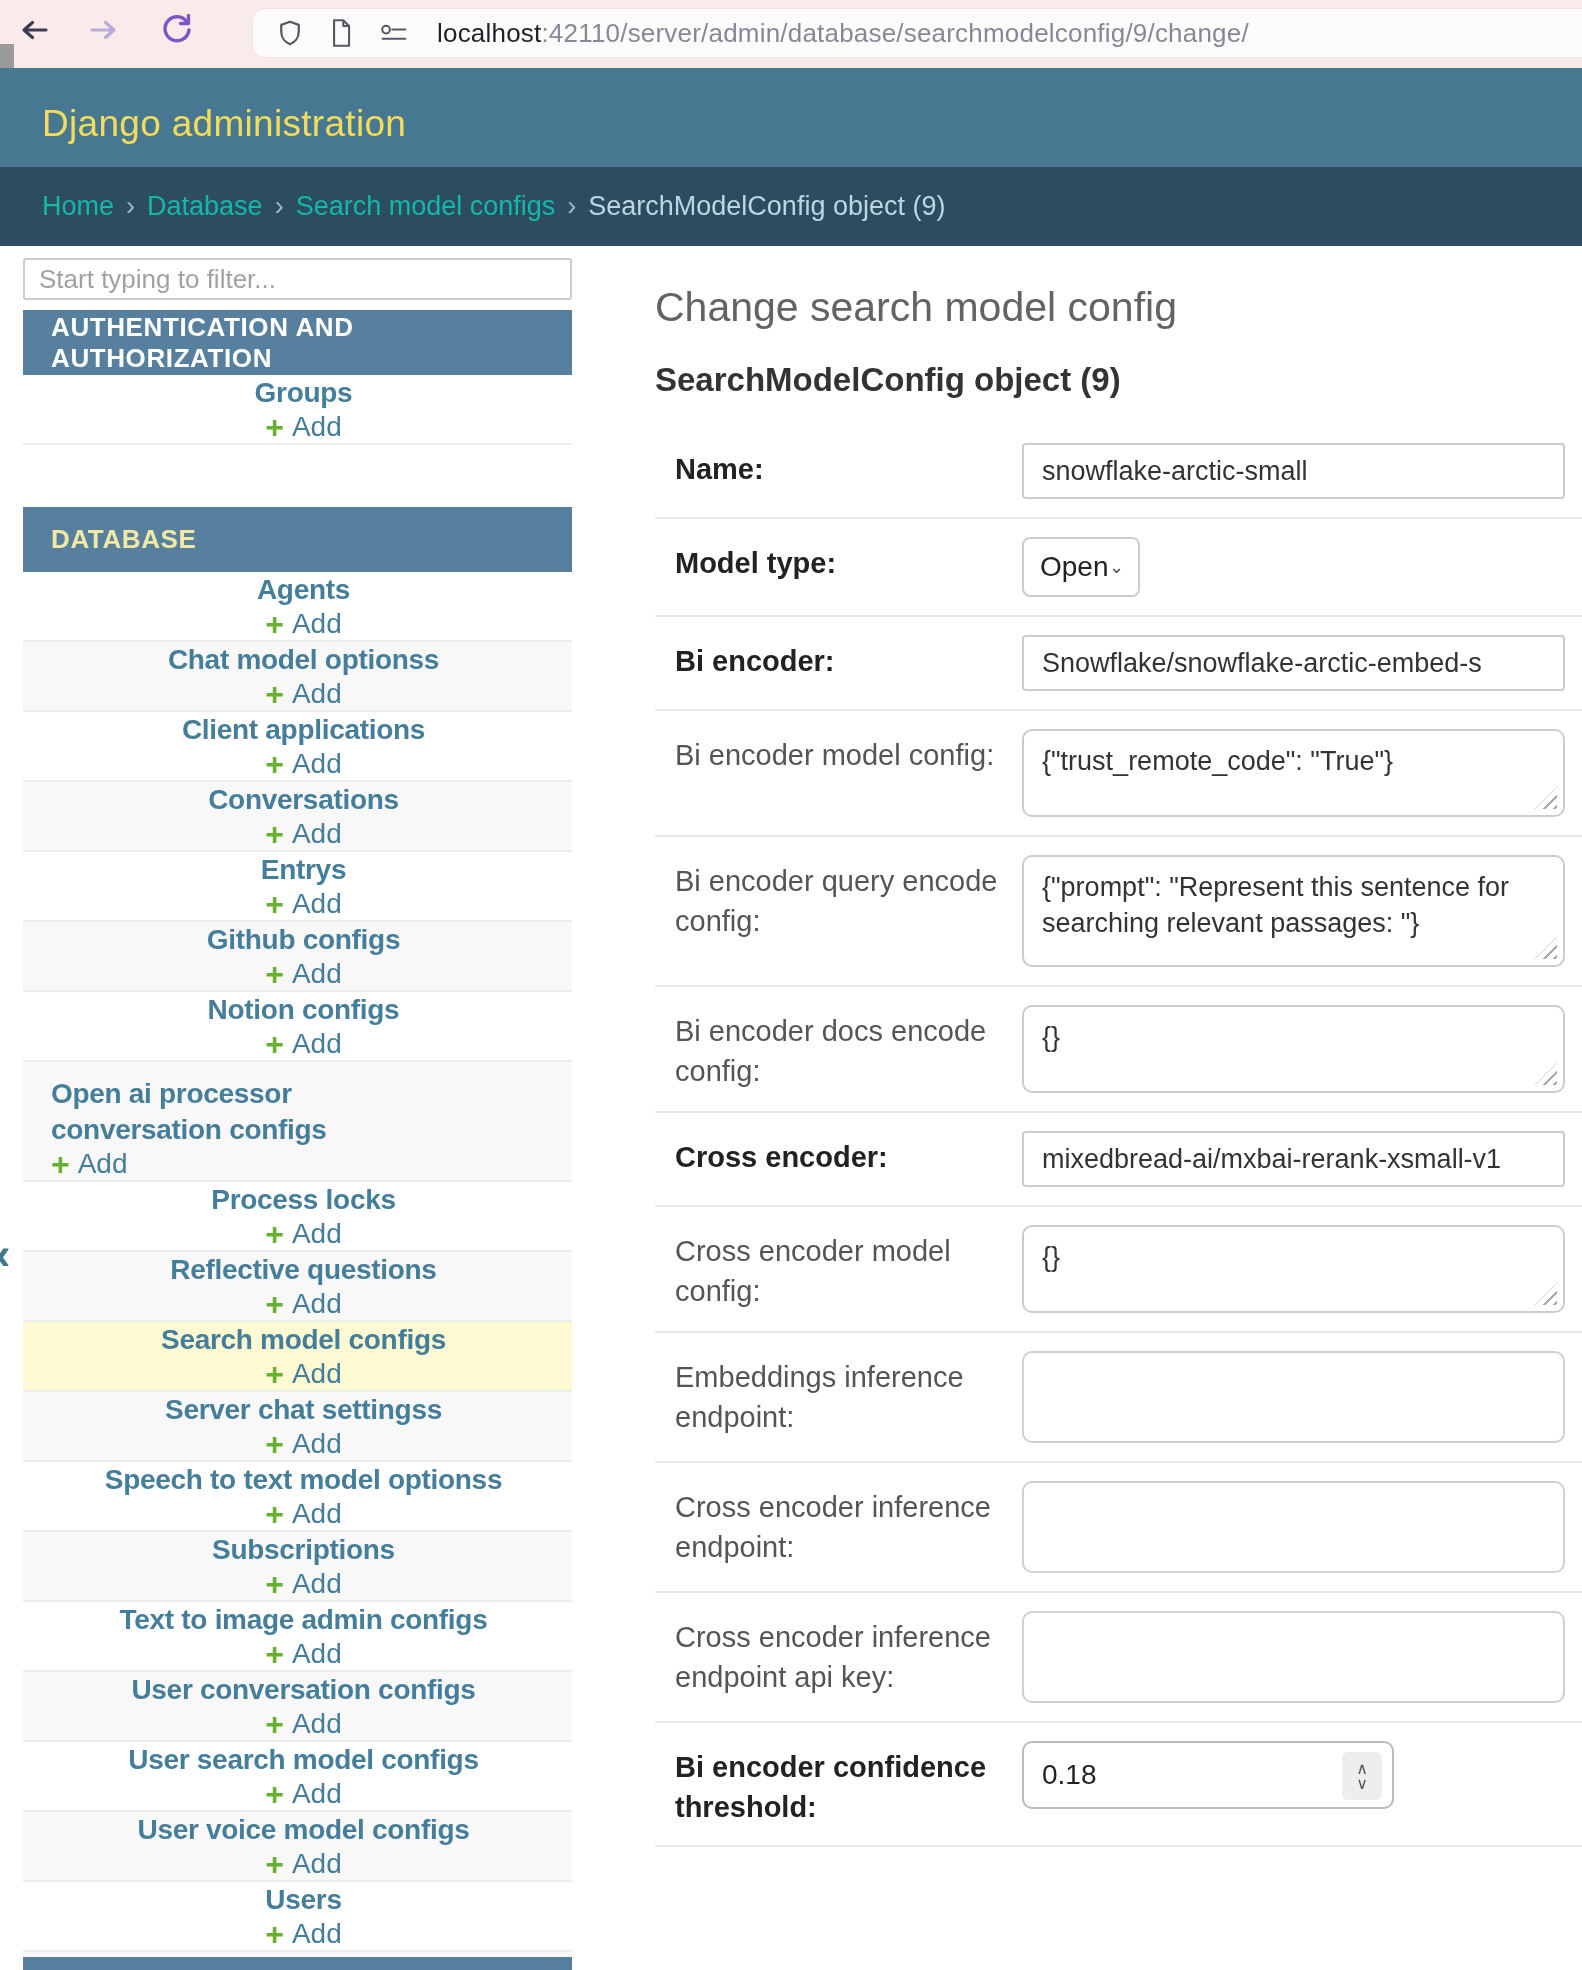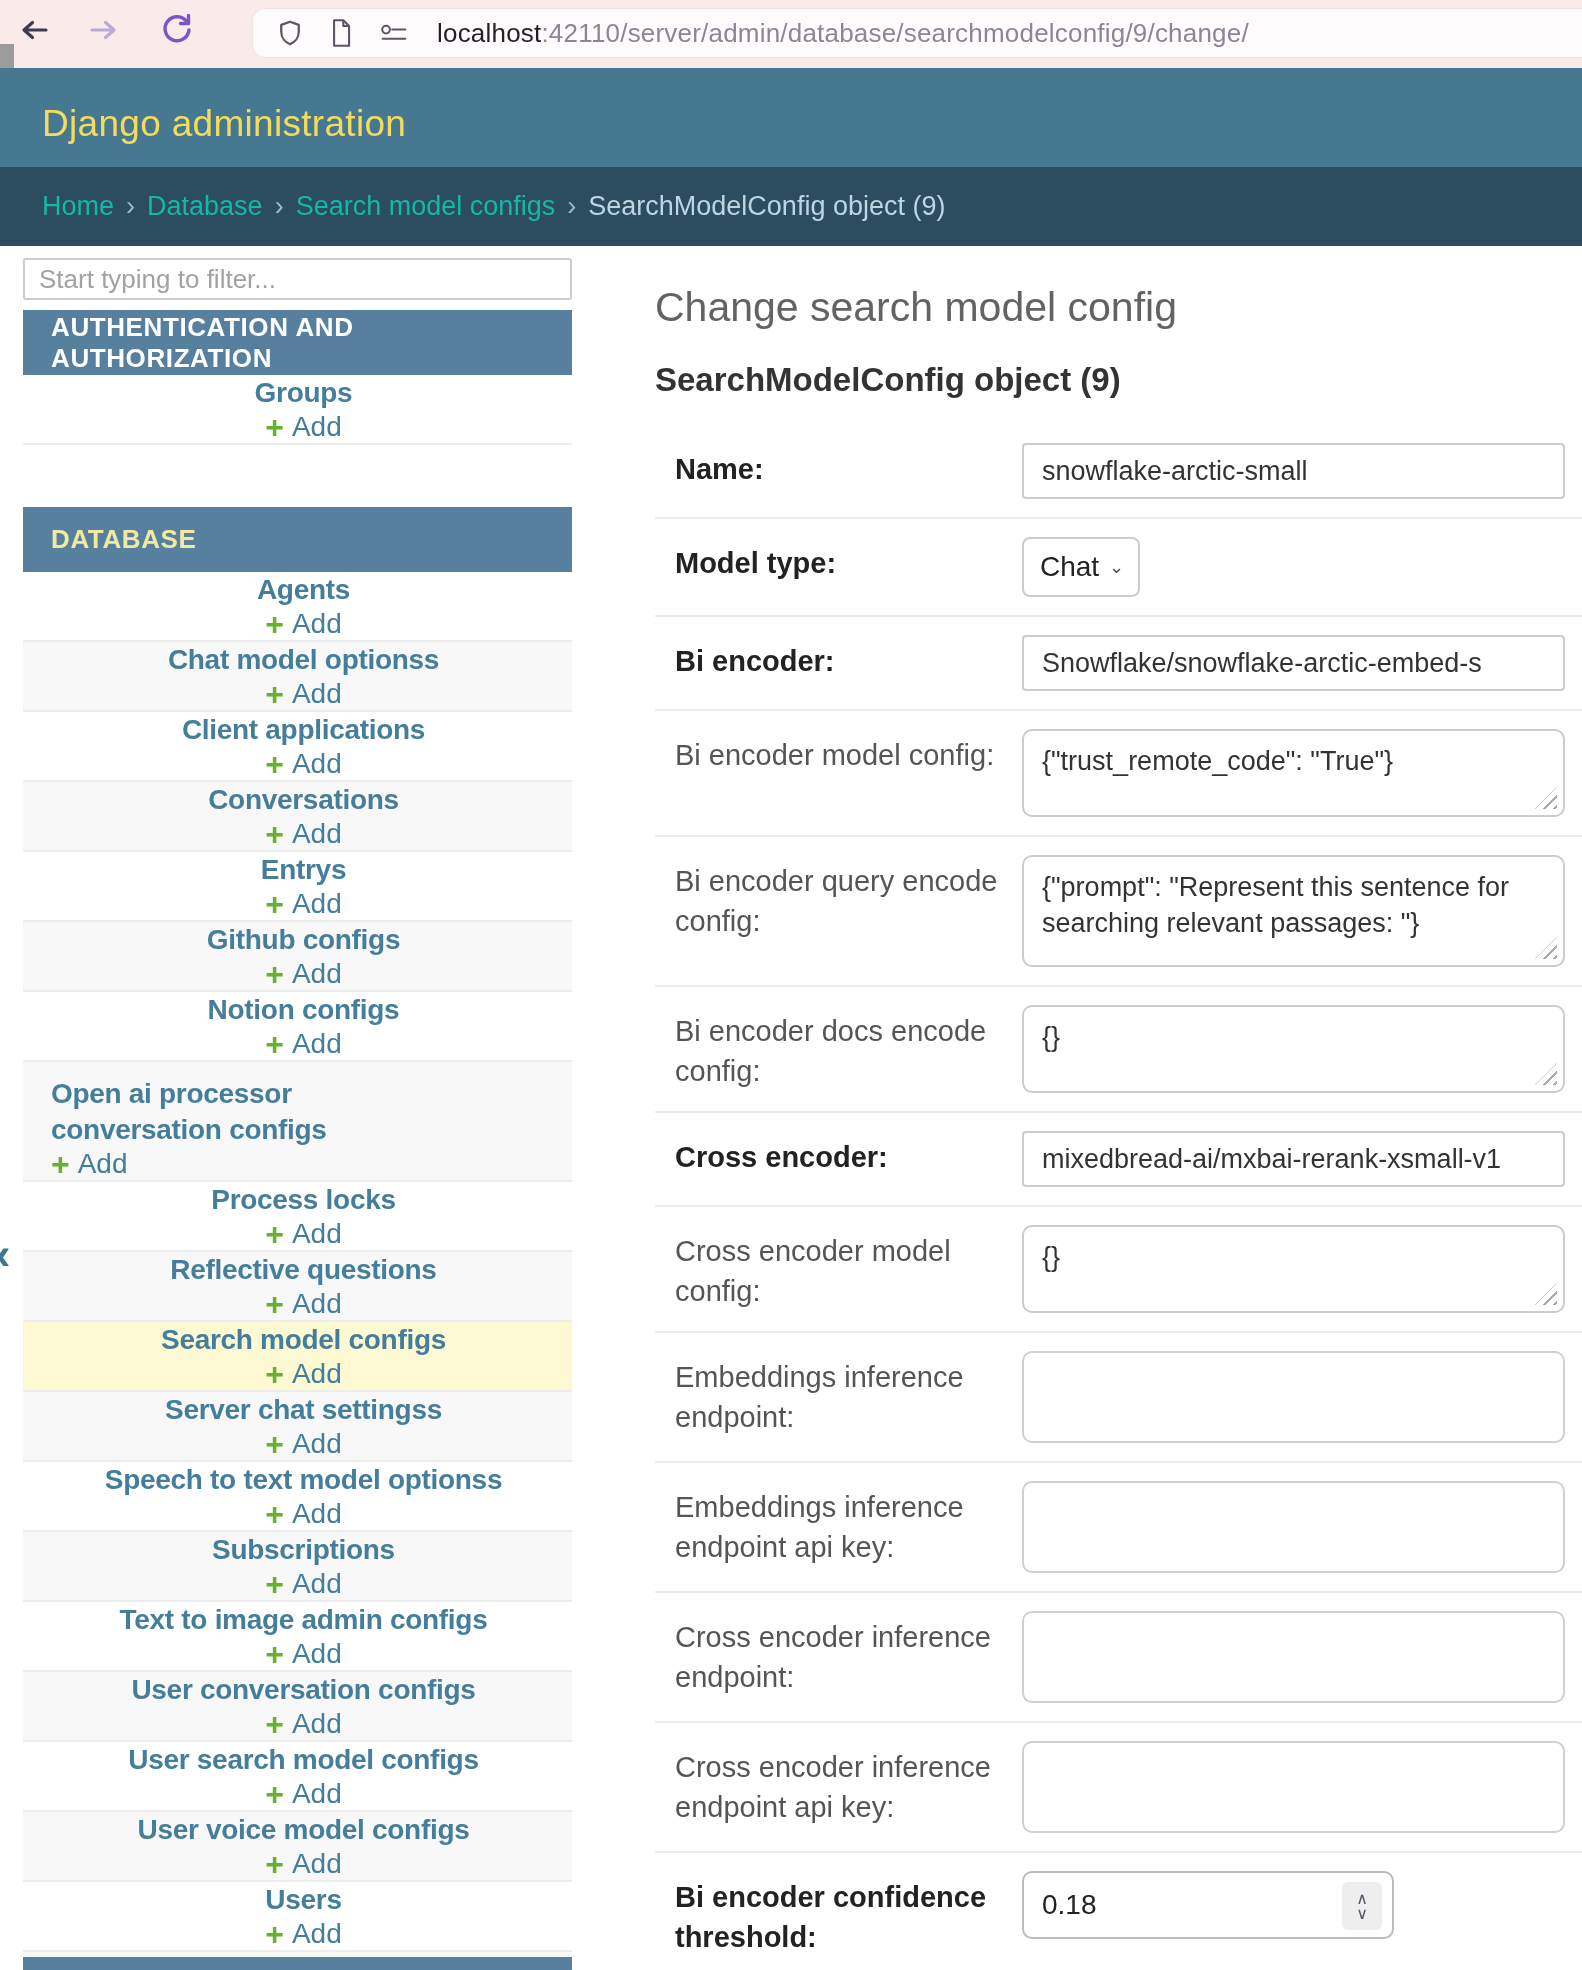--- a/index.html
+++ b/index.html
@@ -312,21 +312,21 @@
         <div class="frow">
     <div class="flabel req">Name:</div>
     <div class="fctl">
             <div class="ctl-input">snowflake-arctic-small</div>
           </div>
   </div>
         <div class="frow">
     <div class="flabel req">Model type:</div>
     <div class="fctl">
             <div class="ctl-select">
-              <span>Chat</span>
+              <span>Open</span>
               <span class="caret">⌄</span>
             </div>
           </div>
   </div>
         <div class="frow">
     <div class="flabel req">Bi encoder:</div>
     <div class="fctl">
             <div class="ctl-input">Snowflake/snowflake-arctic-embed-s</div>
           </div>
   </div>
@@ -355,26 +355,20 @@
           </div>
   </div>
         <div class="frow">
     <div class="flabel">Cross encoder model config:</div>
     <div class="fctl">
             <div class="ctl-textarea">{}<span class="rhandle"></span></div>
           </div>
   </div>
         <div class="frow">
     <div class="flabel">Embeddings inference endpoint:</div>
-    <div class="fctl">
-            <div class="ctl-bigbox"></div>
-          </div>
-  </div>
-        <div class="frow">
-    <div class="flabel">Embeddings inference endpoint api key:</div>
     <div class="fctl">
             <div class="ctl-bigbox"></div>
           </div>
   </div>
         <div class="frow">
     <div class="flabel">Cross encoder inference endpoint:</div>
     <div class="fctl">
             <div class="ctl-bigbox"></div>
           </div>
   </div>

